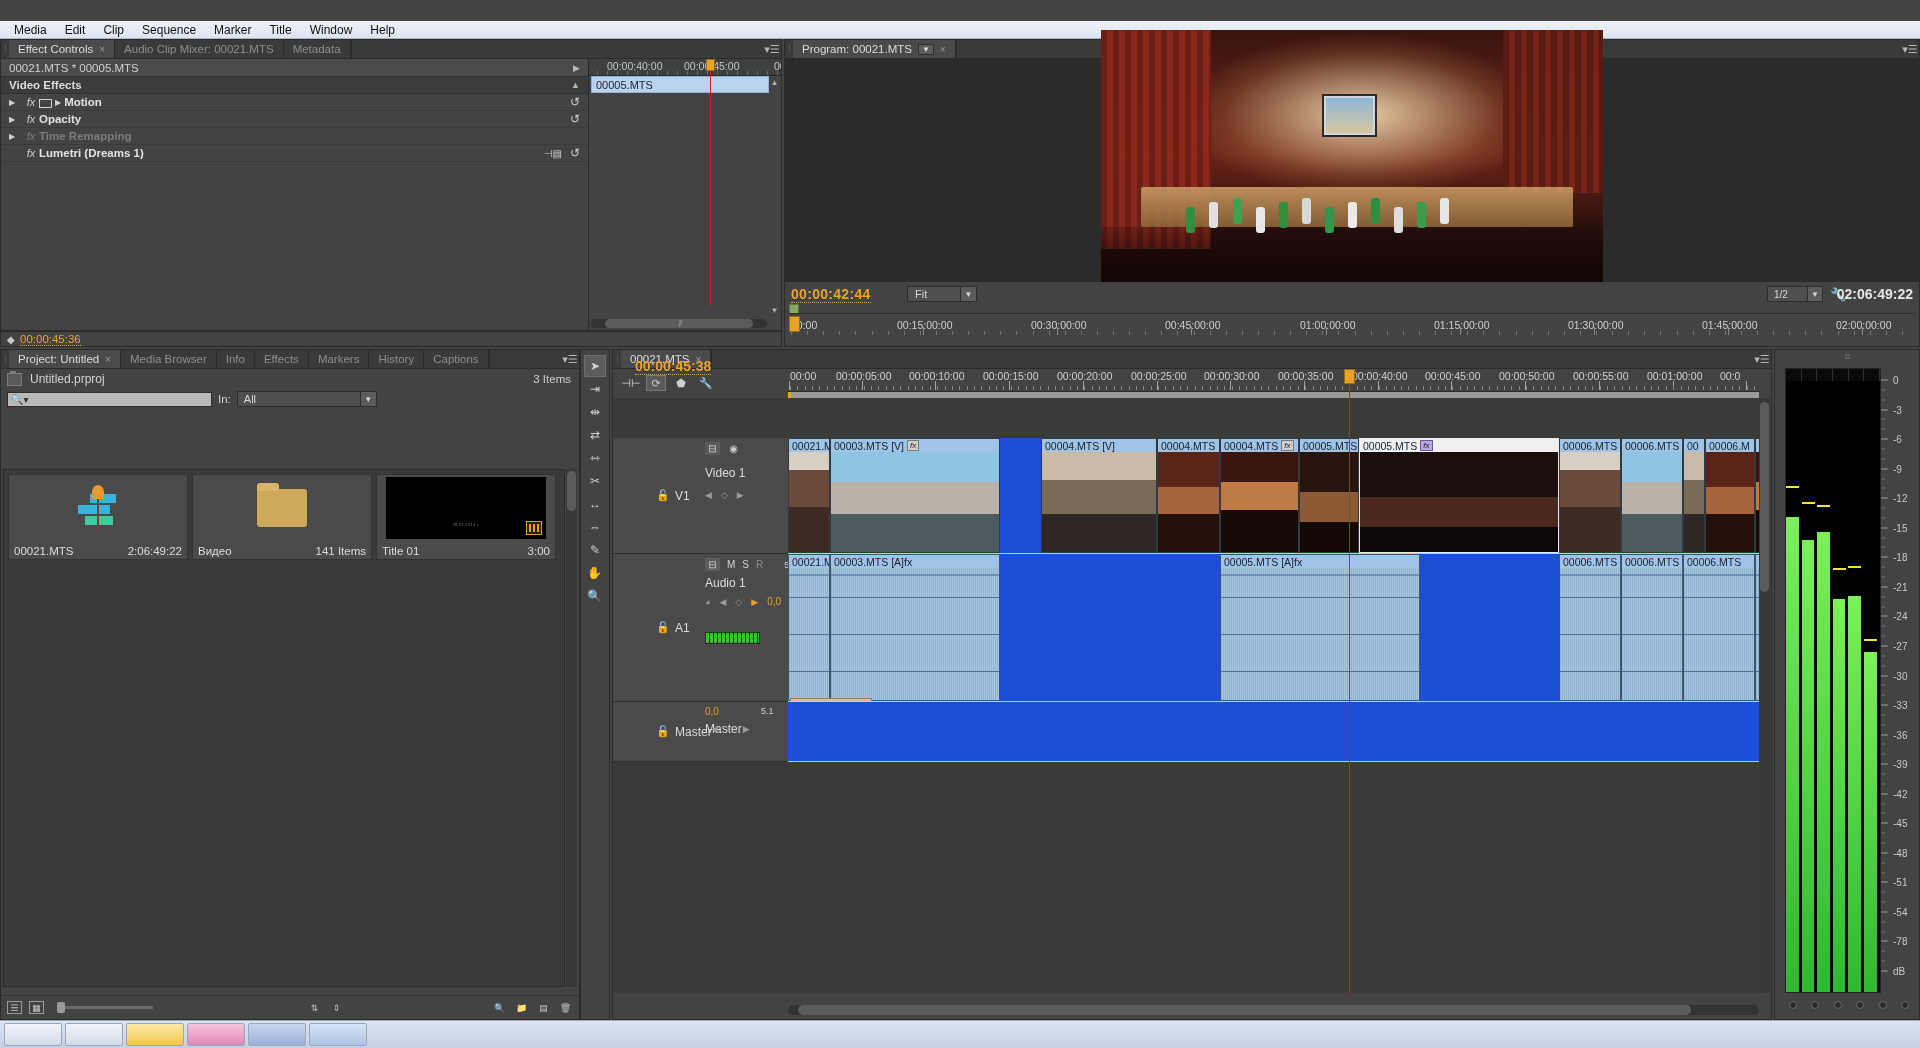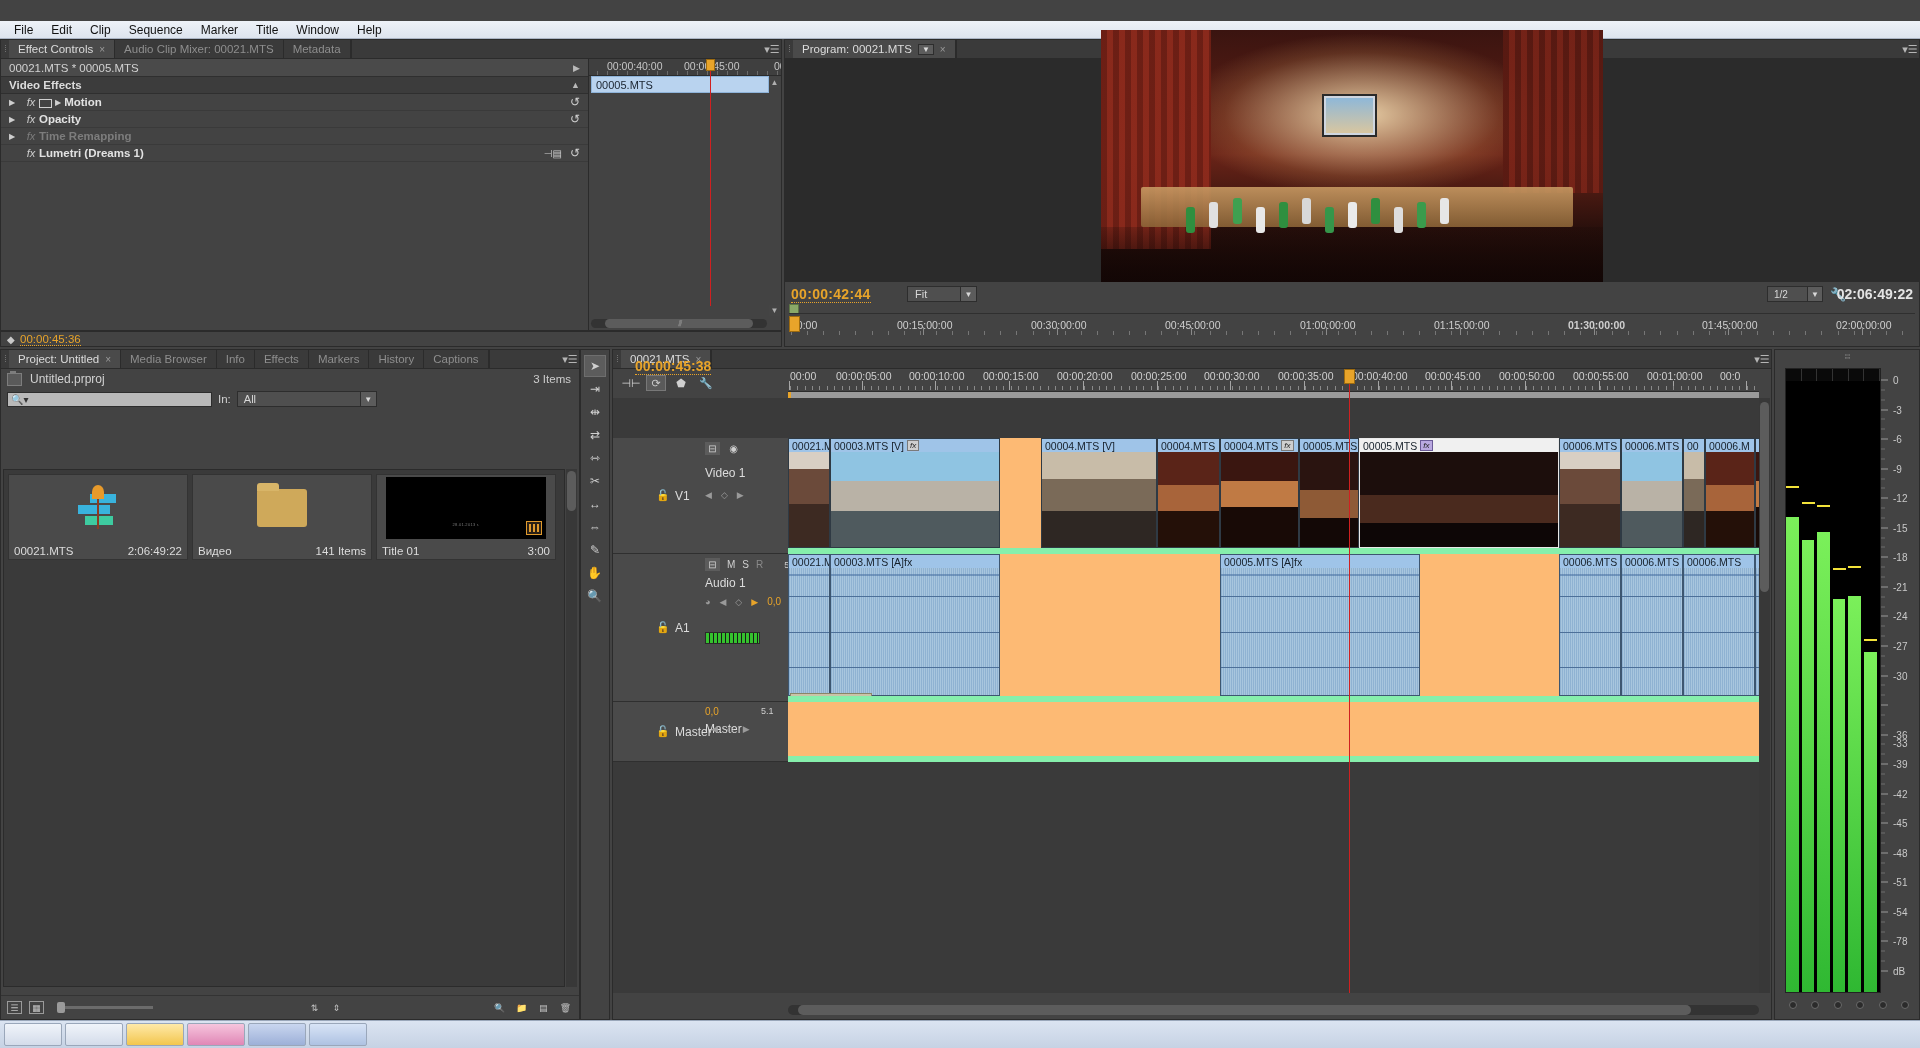--- a/index.html
+++ b/index.html
@@ -216,22 +216,22 @@
   .trk { position:absolute; left:0; right:0; }
   .trk-hdr { position:absolute; left:0; top:0; bottom:0; width:175px; background:#4a4a4a;
     border-bottom:1px solid #2f2f2f; }
   .trk-lockcol { position:absolute; left:38px; top:0; bottom:0; width:24px;
     display:flex; align-items:center; justify-content:center; color:#c5c5c5; font-size:11px;}
   .trk-name { position:absolute; left:62px; top:0; bottom:0; width:30px;
     display:flex; align-items:center; color:#dcdcdc; font-size:12px;}
   .trk-label { position:absolute; left:92px; font-size:12px; color:#dcdcdc;}
   .trk-ico { width:15px; height:13px; display:flex; align-items:center; justify-content:center;
     color:#cfcfcf; font-size:10px;}
-  .trk-area { position:absolute; left:175px; right:0; top:0; bottom:0; background:#fdba74;
-    border-bottom:6px solid #86efac; overflow:hidden;}
+  .trk-area { position:absolute; left:175px; right:0; top:0; bottom:0; background:#1d4ed8;
+    border-bottom:1px solid #86efac; overflow:hidden;}
   .vclip { position:absolute; top:0; bottom:0; background:#6f7e8c; border:1px solid #2f3a44;
     overflow:hidden; }
   .vclip .hdr { position:absolute; left:0; right:0; top:0; height:13px; background:#9fc4e8;
     color:#16202a; font-size:10.5px; display:flex; align-items:center; padding-left:3px;
     white-space:nowrap; overflow:hidden; }
   .vclip.sel { border:1px solid #e8e8e8; }
   .vclip.sel .hdr { background:#f0f0f0; }
   .vclip .fxb { display:inline-block; margin-left:3px; padding:0 2px; background:#cfcfcf;
     border:1px solid #7a7a7a; font-size:8px; font-style:italic; color:#222;}
   .vclip .fxb.purple { background:#b9a8e0; border-color:#6a5a96;}
@@ -290,21 +290,21 @@
   .tb-item.c3{ background:linear-gradient(180deg,#c9d6ef,#9db0d8);}
   .tb-item.c4{ background:linear-gradient(180deg,#d8e4f6,#aec2e2);}
 </style>
 </head>
 <body>
 
 <div class="app">
 
 
   <div class="menubar" id="menubar">
-      <span>File</span>
+      <span>Media</span>
       <span>Edit</span>
       <span>Clip</span>
       <span>Sequence</span>
       <span>Marker</span>
       <span>Title</span>
       <span>Window</span>
       <span>Help</span>
     </div>
 
   <div class="panel" id="effectControls">
@@ -465,21 +465,21 @@
           <div class="tc2" style="left: 108px;">00:15:00:00</div>
           <div class="tkb" style="left: 134px;"></div>
           <div class="tc2" style="left: 242px;">00:30:00:00</div>
           <div class="tkb" style="left: 268px;"></div>
           <div class="tc2" style="left: 376px;">00:45:00:00</div>
           <div class="tkb" style="left: 402px;"></div>
           <div class="tc2" style="left: 511px;">01:00:00:00</div>
           <div class="tkb" style="left: 537px;"></div>
           <div class="tc2" style="left: 645px;">01:15:00:00</div>
           <div class="tkb" style="left: 671px;"></div>
-          <div class="tc2" style="left: 779px; font-weight: bold;">01:30:00:00</div>
+          <div class="tc2" style="left: 779px;">01:30:00:00</div>
           <div class="tkb" style="left: 805px;"></div>
           <div class="tc2" style="left: 913px;">01:45:00:00</div>
           <div class="tkb" style="left: 939px;"></div>
           <div class="tc2" style="left: 1047px;">02:00:00:00</div>
           <div class="tkb" style="left: 1073px;"></div>
           <div class="tk" style="left: 2px;"></div>
           <div class="tk" style="left: 18.1px;"></div>
           <div class="tk" style="left: 34.2px;"></div>
           <div class="tk" style="left: 50.3px;"></div>
           <div class="tk" style="left: 66.4px;"></div>
@@ -1096,21 +1096,21 @@
           <div class="tks" style="top: 258.25px;"></div>
           <div class="tks" style="top: 268.1px;"></div>
           <div class="lbl" style="top: 277.95px;">-27</div>
           <div class="tk" style="top: 277.95px;"></div>
           <div class="tks" style="top: 287.8px;"></div>
           <div class="tks" style="top: 297.65px;"></div>
           <div class="lbl" style="top: 307.5px;">-30</div>
           <div class="tk" style="top: 307.5px;"></div>
           <div class="tks" style="top: 317.35px;"></div>
           <div class="tks" style="top: 327.2px;"></div>
-          <div class="lbl" style="top: 337.05px; margin-top: 38px;">-33</div>
+          <div class="lbl" style="top: 337.05px;">-33</div>
           <div class="tk" style="top: 337.05px;"></div>
           <div class="tks" style="top: 346.9px;"></div>
           <div class="tks" style="top: 356.75px;"></div>
           <div class="lbl" style="top: 366.6px;">-36</div>
           <div class="tk" style="top: 366.6px;"></div>
           <div class="tks" style="top: 376.45px;"></div>
           <div class="tks" style="top: 386.3px;"></div>
           <div class="lbl" style="top: 396.15px;">-39</div>
           <div class="tk" style="top: 396.15px;"></div>
           <div class="tks" style="top: 406px;"></div>

